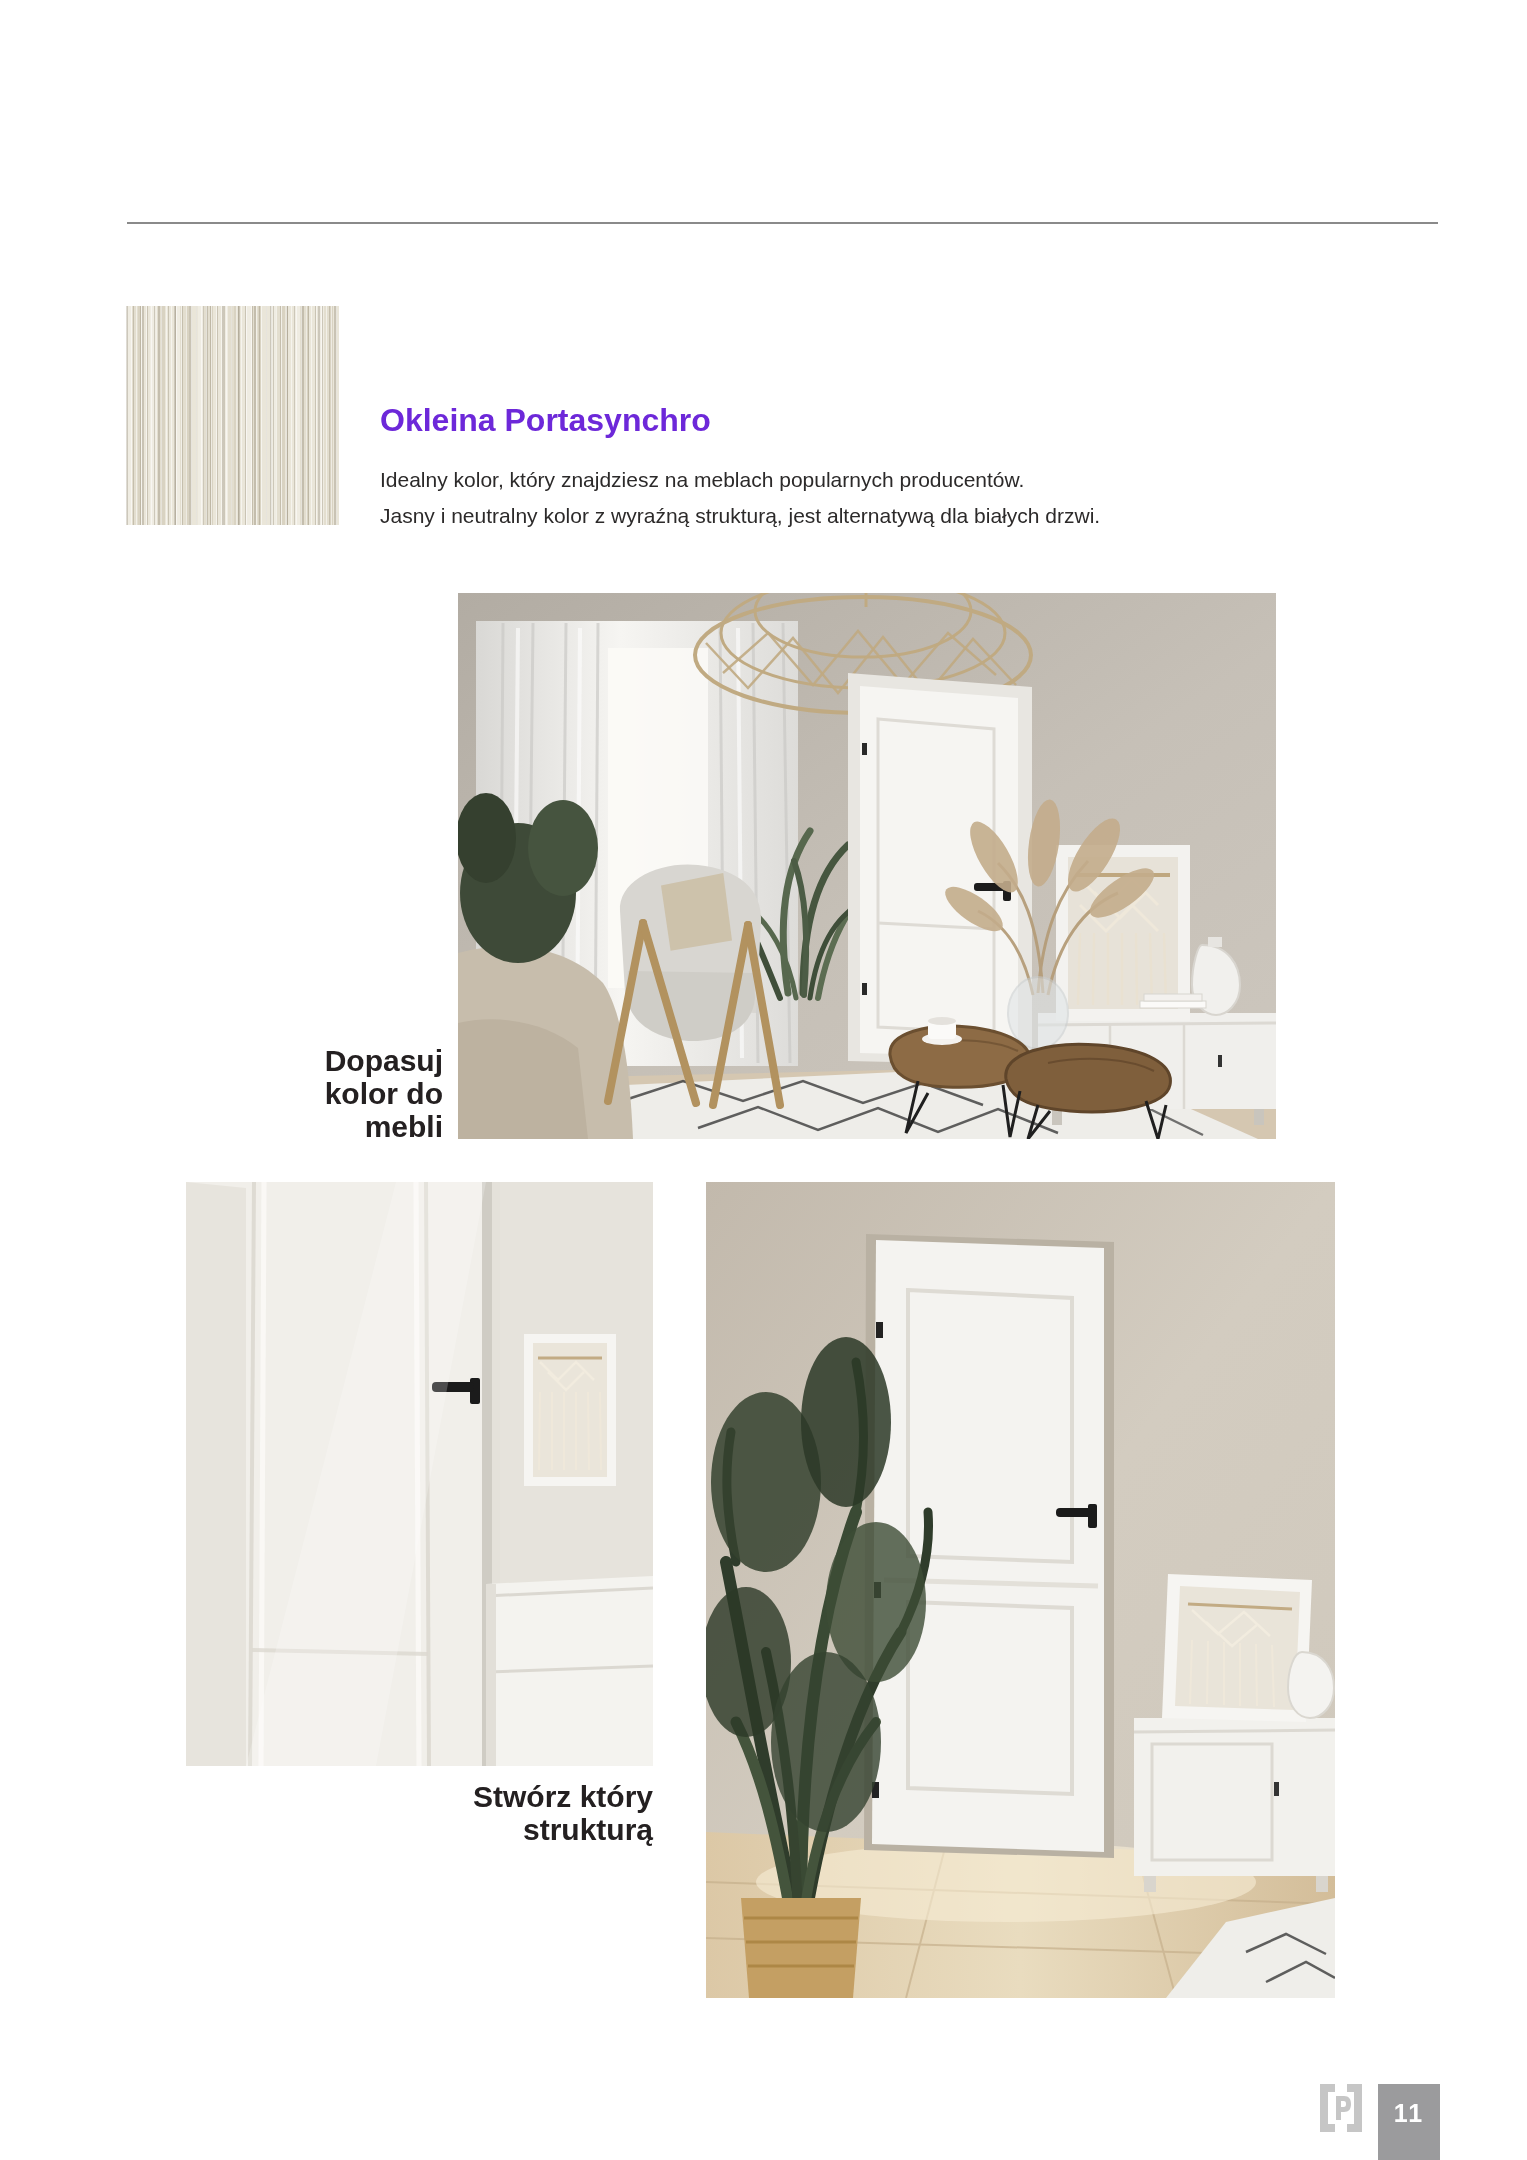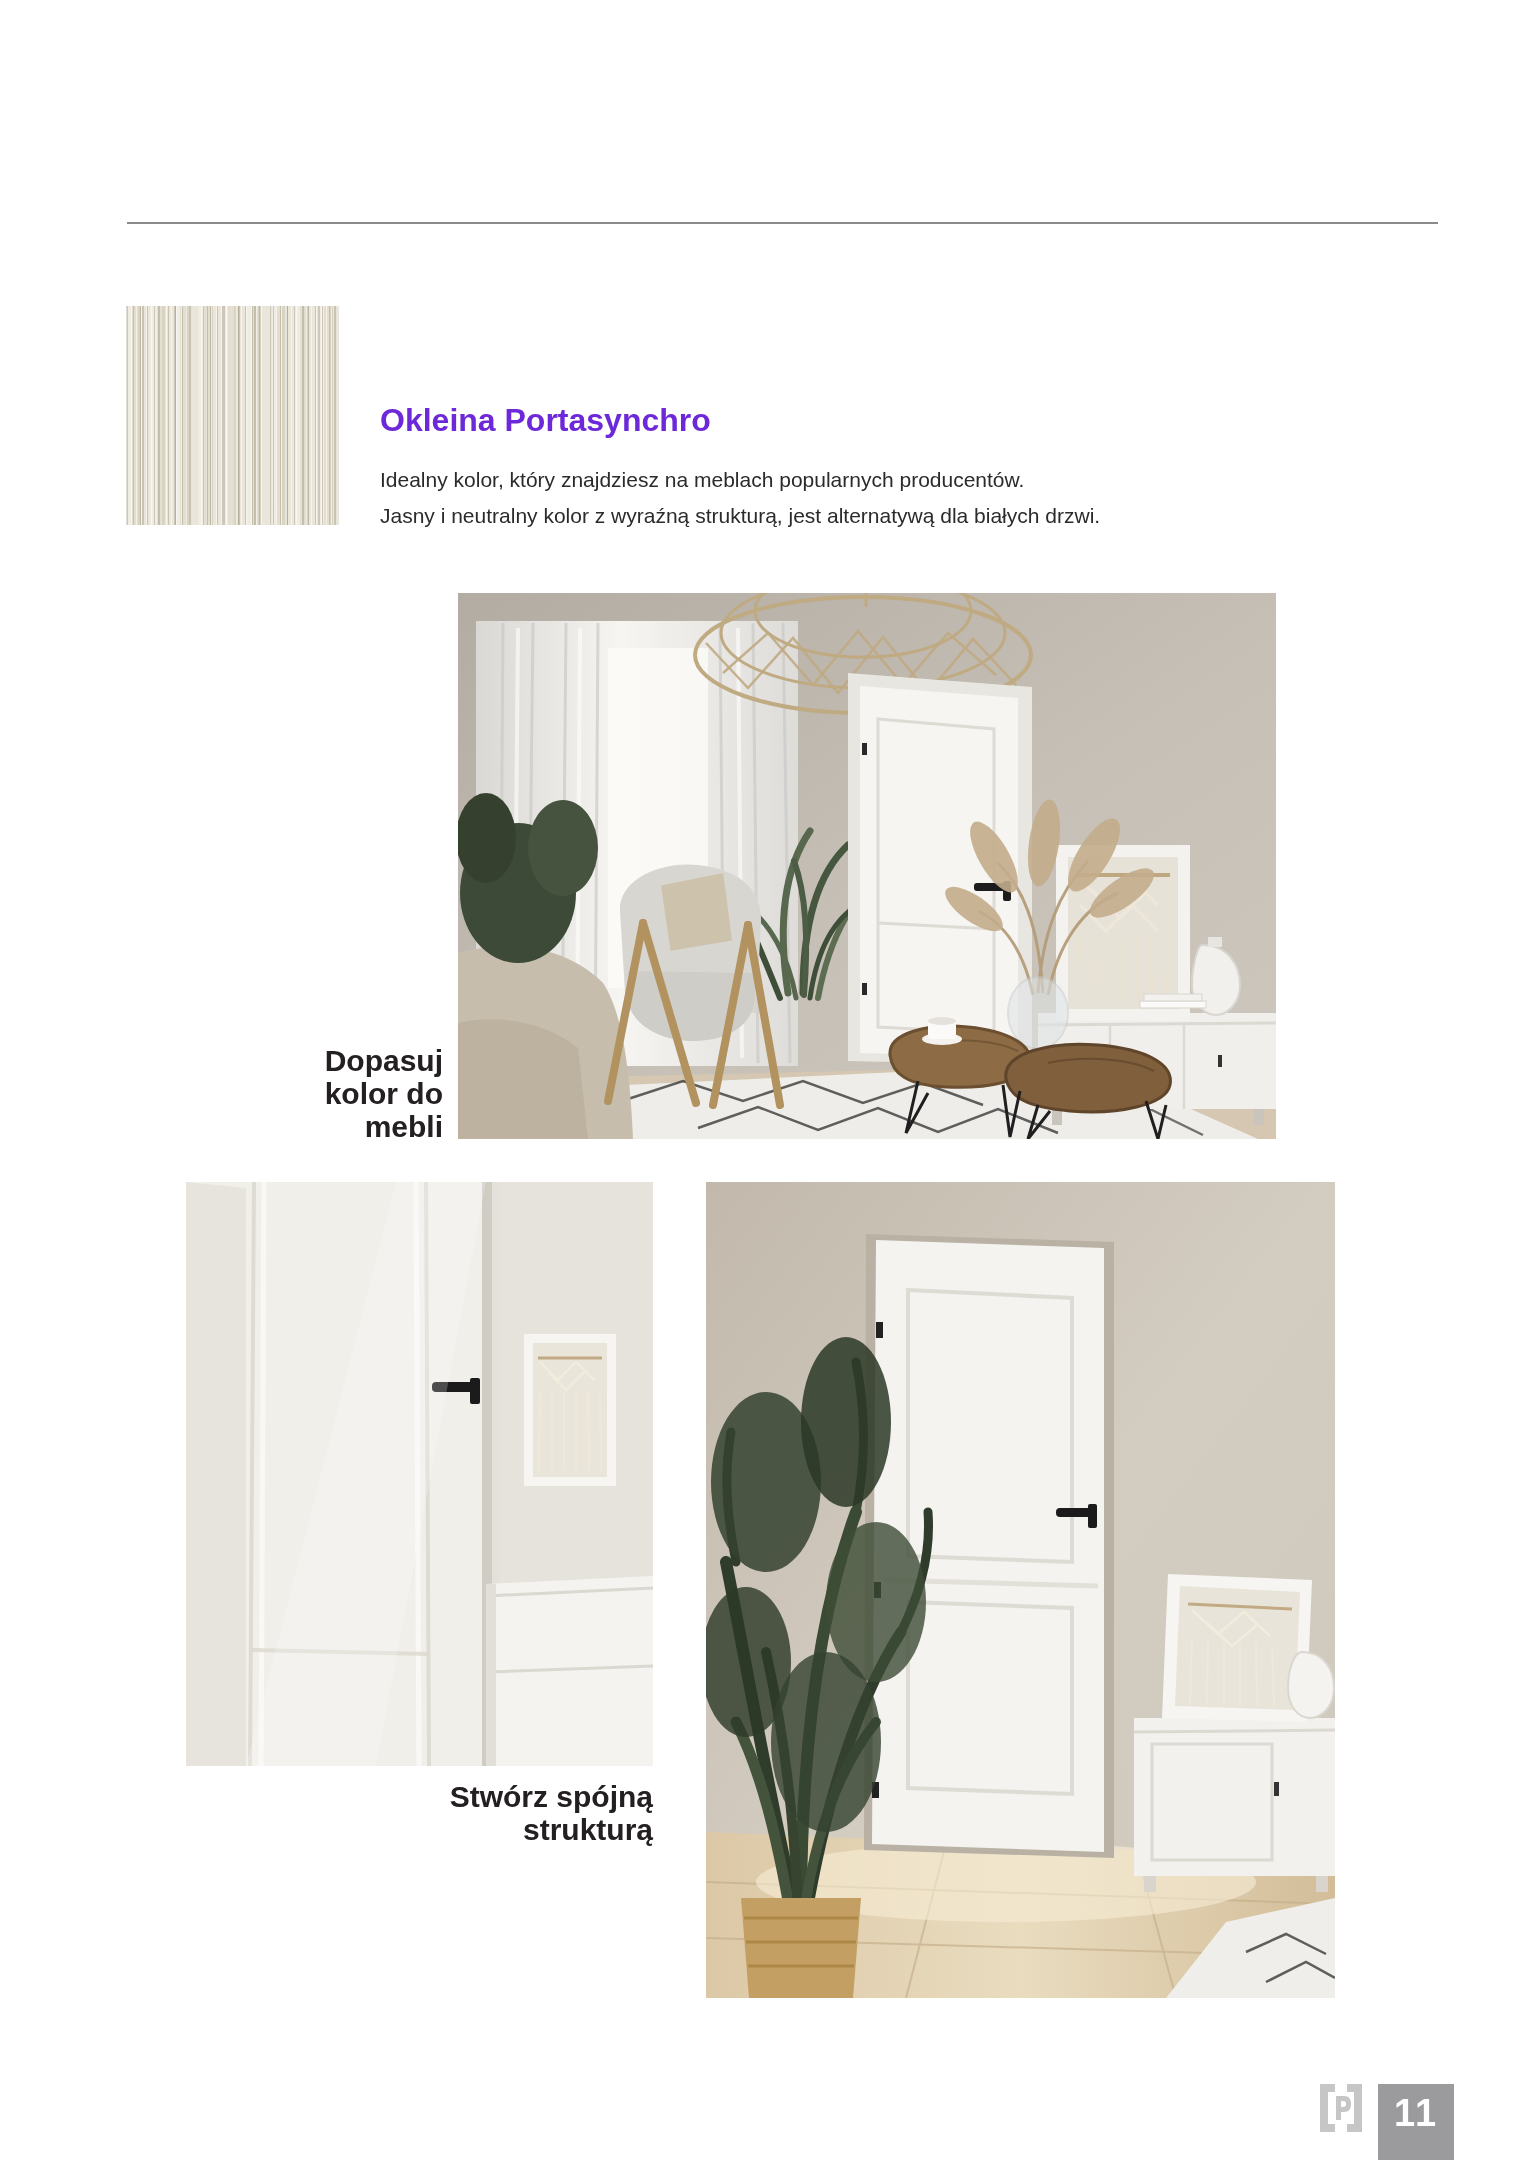--- a/index.html
+++ b/index.html
@@ -44,22 +44,22 @@
   .photo3{left:706px;top:1182px;width:629px;height:816px;}
   .caption{
     position:absolute;font-weight:bold;color:#242021;
     font-size:30px;line-height:33px;text-align:right;
   }
   .caption span{display:block;}
   .caption1{top:1044px;right:1084px;width:280px;}
   .caption2{top:1780px;right:874px;width:340px;}
   .footer-logo{position:absolute;left:1320px;top:2084px;width:42px;height:48px;}
   .pagenum{
-    position:absolute;left:1378px;top:2084px;width:76px;height:76px;
-    background:#9b9b9d;color:#ffffff;font-weight:bold;font-size:38px;
+    position:absolute;left:1378px;top:2084px;width:62px;height:76px;
+    background:#9b9b9d;color:#ffffff;font-weight:bold;font-size:25px;
     text-align:center;line-height:58px;letter-spacing:2px;
   }
 </style>
 </head>
 <body>
 
 <div class="page">
 
   <div class="rule"></div>
 
@@ -292,21 +292,21 @@
         <line x1="300" y1="414" x2="467" y2="406" stroke="#dbd8d1" stroke-width="3"></line>
         <line x1="302" y1="490" x2="467" y2="484" stroke="#dbd8d1" stroke-width="3"></line>
         <rect x="300" y="402" width="10" height="182" fill="#e2dfd8"></rect>
       </g>
 
       <polygon points="60,584 210,0 300,0 190,584" fill="#ffffff" opacity="0.22"></polygon>
     </svg>
   </figure>
 
   <div class="caption caption2">
-    <span>Stwórz spójną</span>
+    <span>Stwórz który</span>
     <span>strukturą</span>
   </div>
 
   <figure class="photo photo3" title="hallway-white-door-with-plant">
     <svg viewBox="0 0 629 816" preserveAspectRatio="none">
       <defs>
         <linearGradient id="p3wall" x1="0" y1="0" x2="1" y2="1">
           <stop offset="0" stop-color="#c2b9ac"></stop>
           <stop offset="0.5" stop-color="#d3ccc0"></stop>
           <stop offset="1" stop-color="#cfc8bc"></stop>

